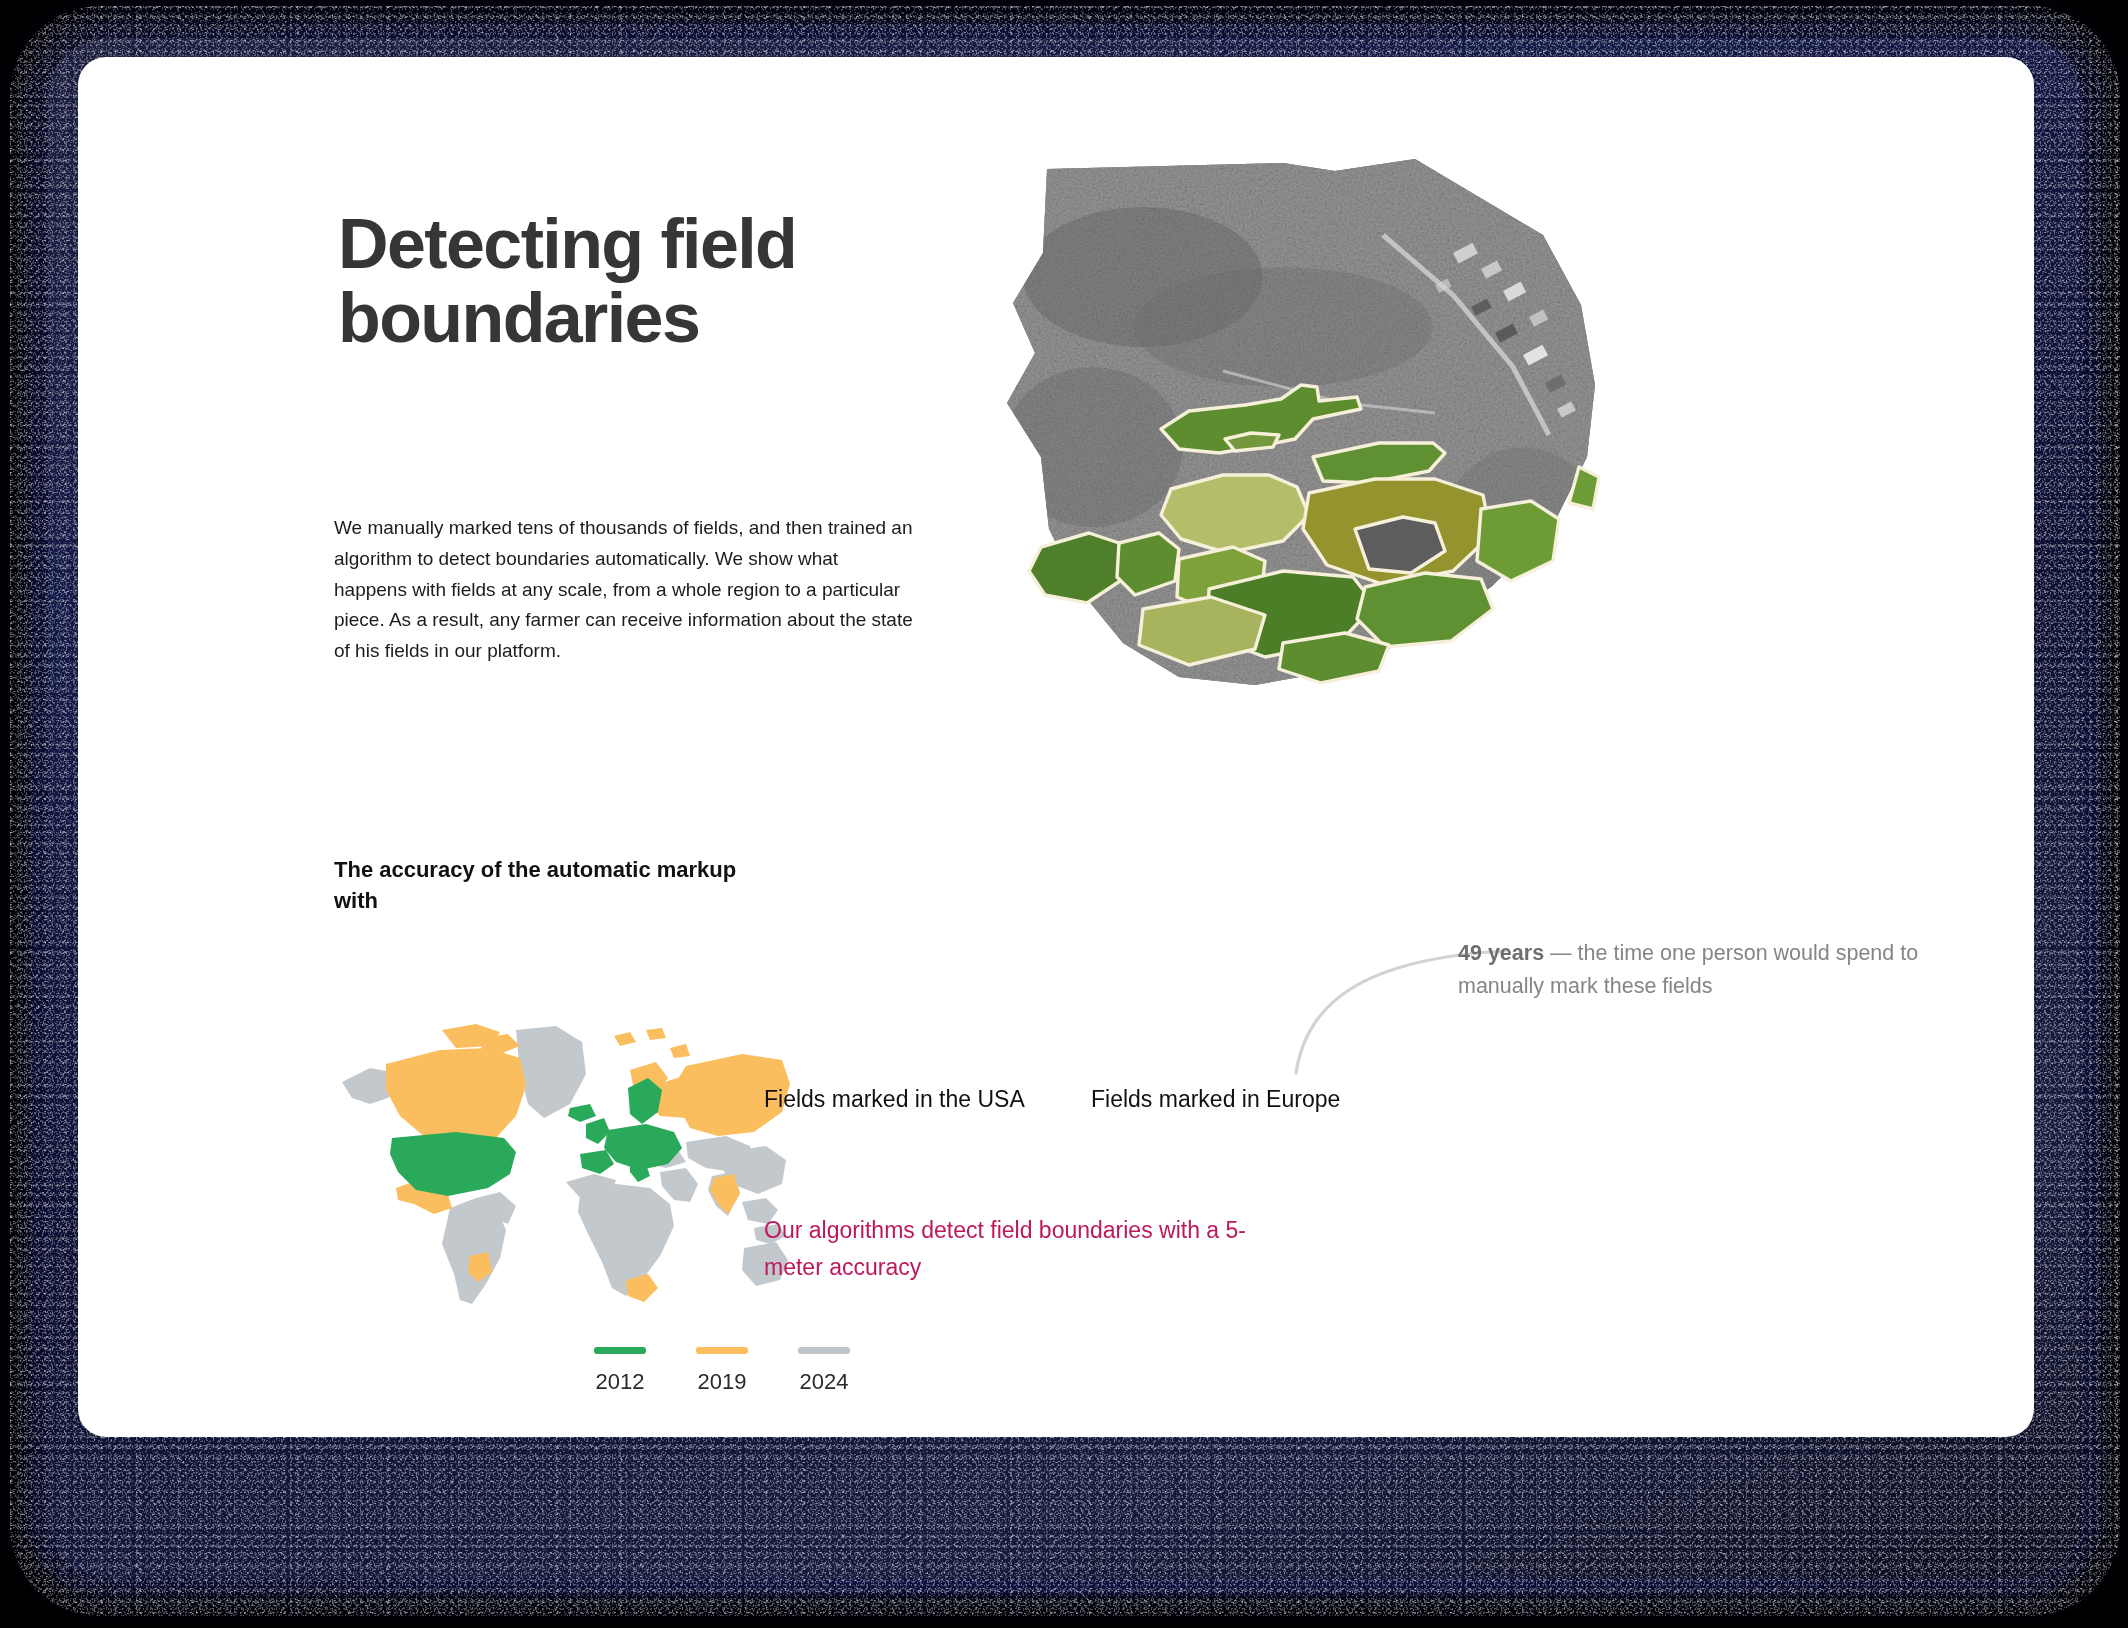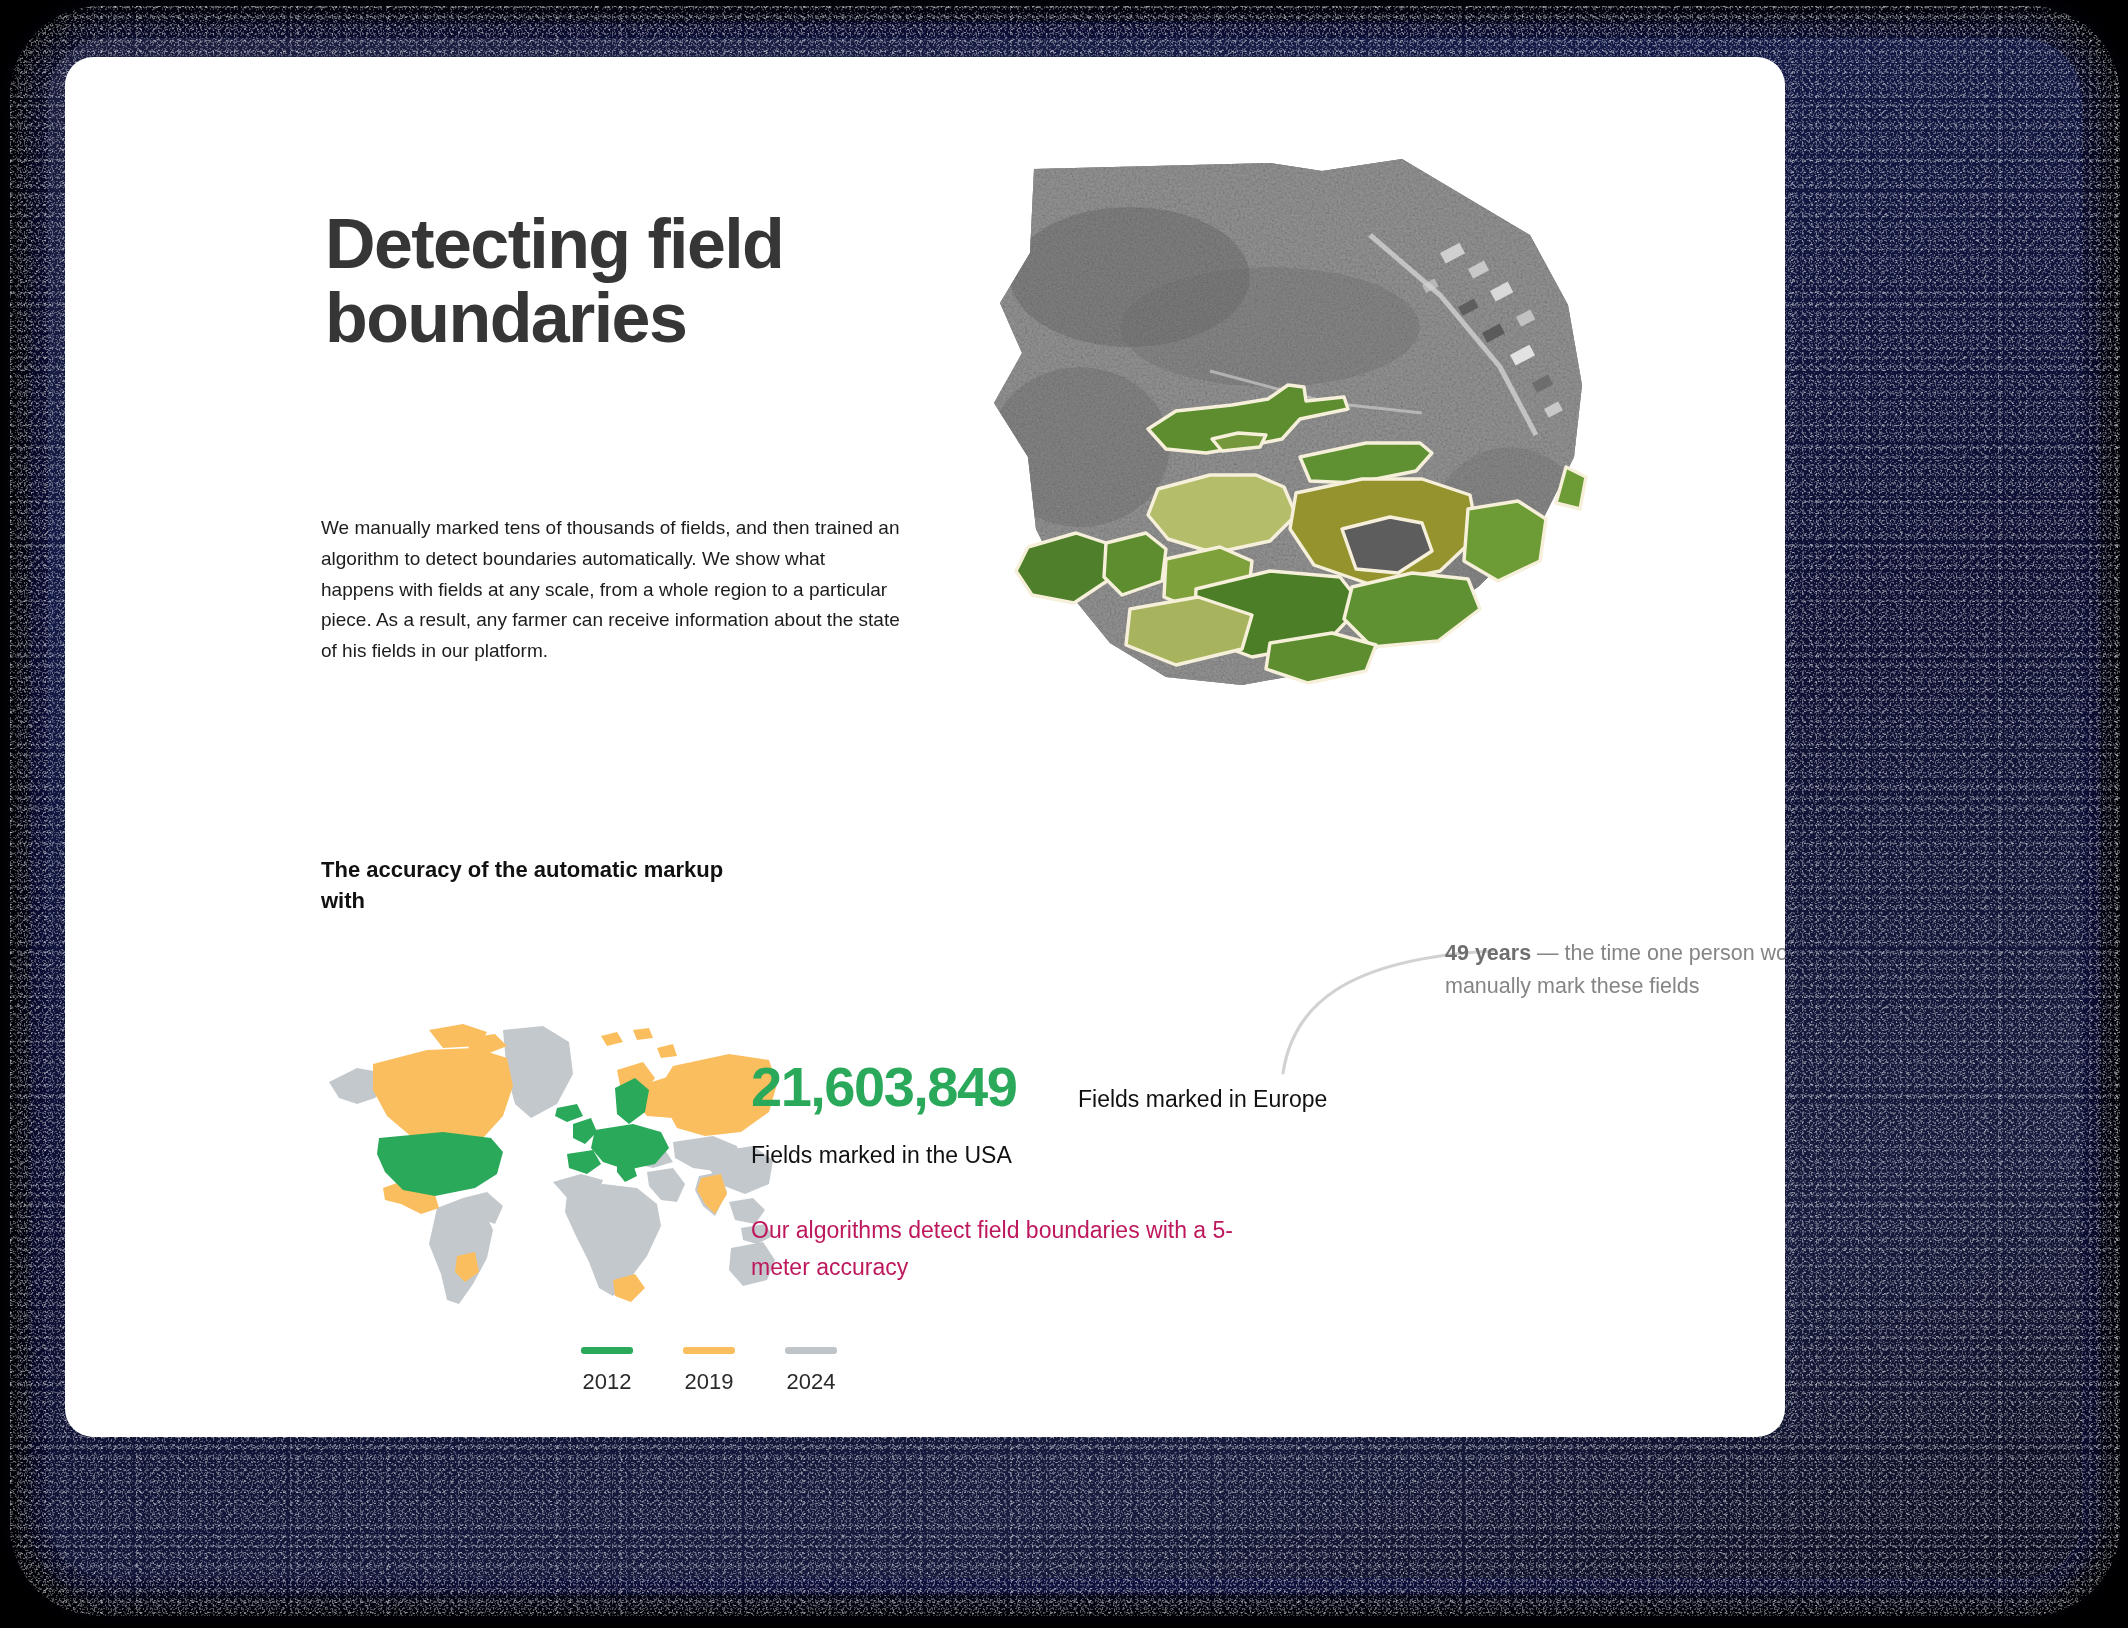--- a/index.html
+++ b/index.html
@@ -68,23 +68,23 @@
                      13px 20px, 22px 15px, 11px 14px, 17px 19px;
   }
   .frame-noise.n2 {
     opacity: 0.40;
     background-size: 7px 9px, 9px 7px, 8px 11px, 11px 8px, 10px 10px, 12px 9px,
                      9px 12px, 8px 8px, 11px 10px, 10px 12px, 7px 11px, 12px 7px,
                      9px 10px, 11px 9px, 8px 13px, 13px 8px;
   }
   #card-full {
     position: absolute;
-    left: 65px;
+    left: 78px;
     top: 57px;
-    width: 1720px;
+    width: 1956px;
     height: 1380px;
     background: #ffffff;
     border-radius: 28px;
     overflow: hidden;
   }
 
   
   .headline {
     position: absolute;
     left: 260px;
@@ -379,21 +379,20 @@
 
   <svg id="connector" viewBox="0 0 300 320">
     <path d="M58 316 C 68 250, 118 202, 268 194" fill="none" stroke="#d2d2d2" stroke-width="3.2" stroke-linecap="round"></path>
   </svg>
 
   <div id="annotation">
     <b>49 years</b><span> — </span><span>the time one person would spend to manually mark these fields</span>
   </div>
 
   <div class="stat" id="stat-usa">
-    <div class="stat-num">21,603,849</div>
     <div class="stat-label">Fields marked in the USA</div>
   </div>
 
   <div class="stat" id="stat-eu">
     <div class="stat-label">Fields marked in Europe</div>
   </div>
 
   <p id="closing">Our algorithms detect field boundaries with a 5-meter accuracy</p>
 
 </div>

